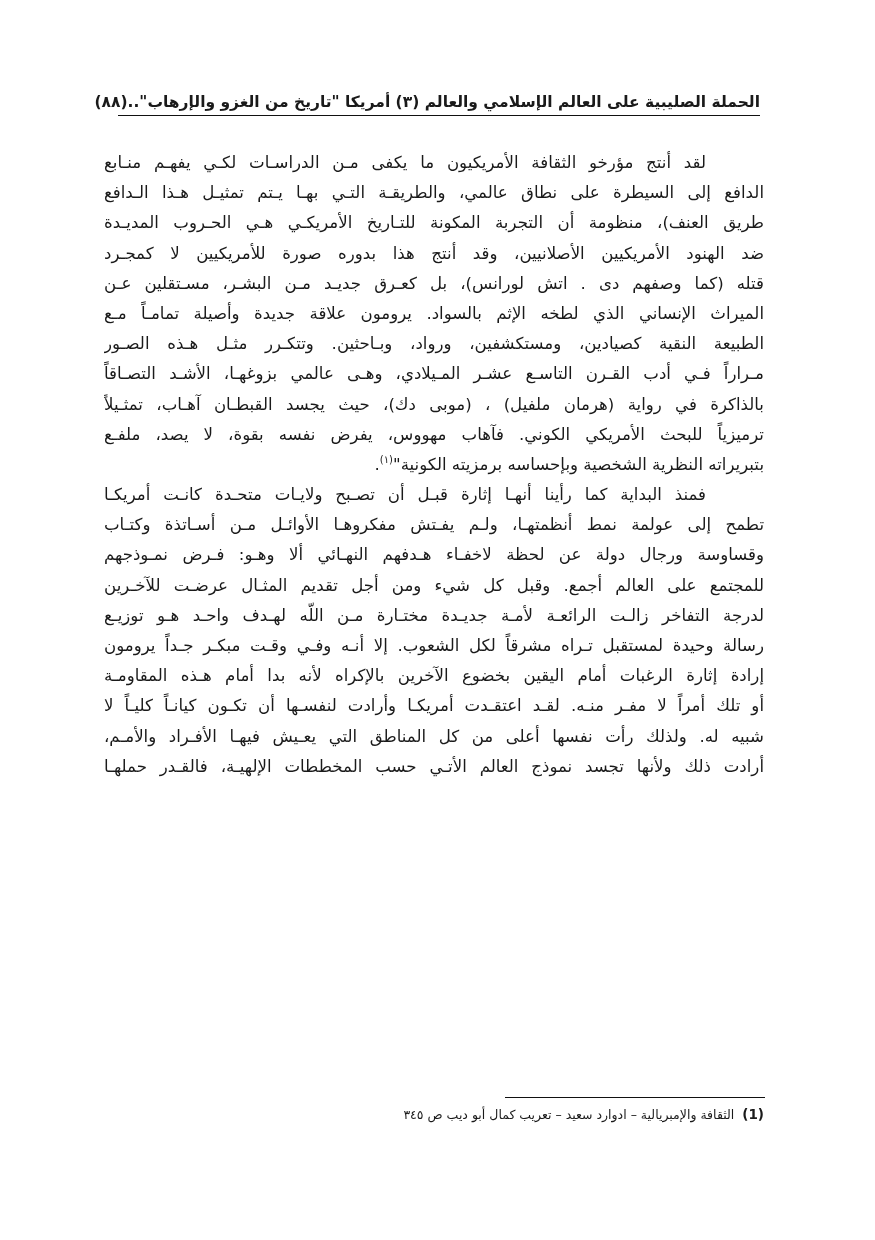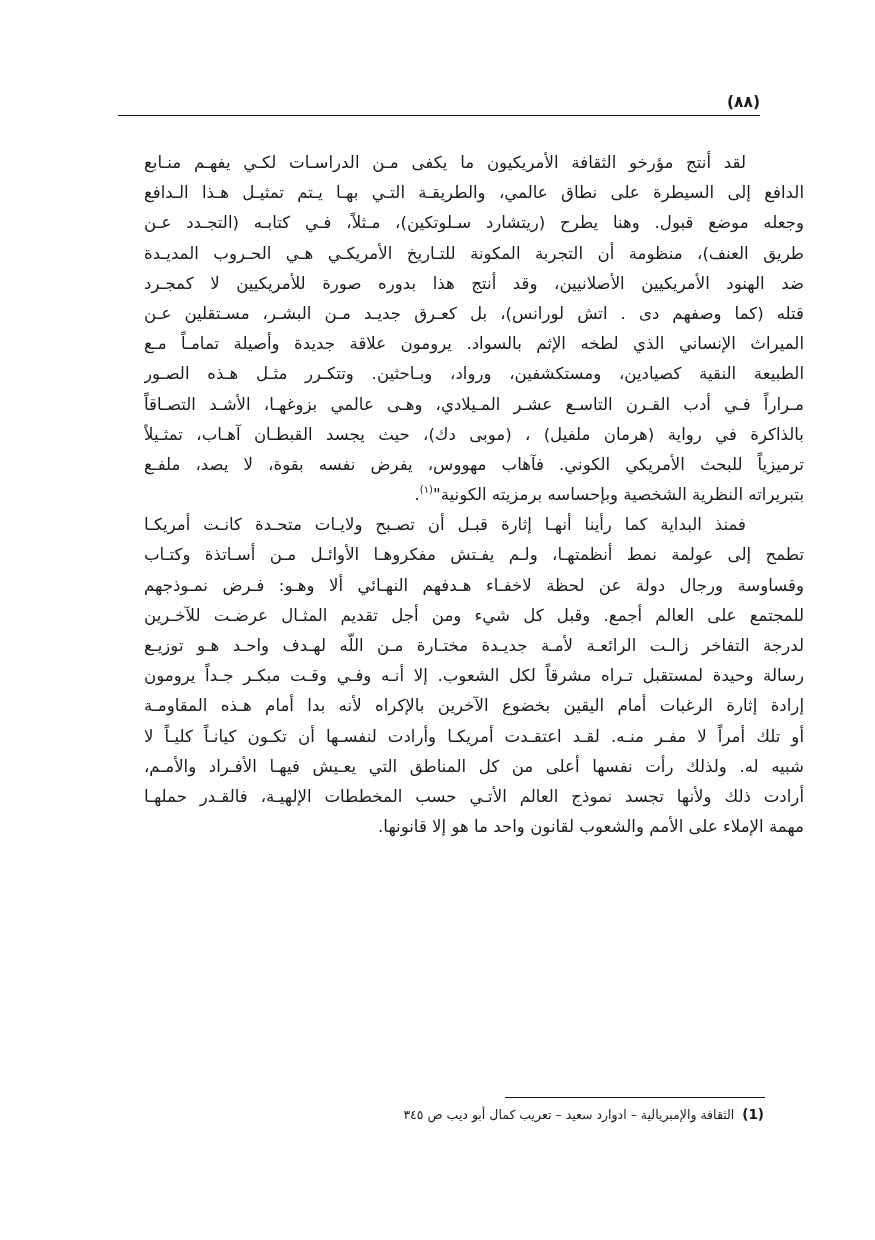--- a/index.html
+++ b/index.html
@@ -43,21 +43,20 @@
     .body-text {
       position: absolute;
       top: 148px;
       left: 104px;
       width: 660px;
       direction: rtl;
       text-align: justify;
       text-align-last: right;
       font-size: 16.6px;
       line-height: 30.2px;
-      margin-left: 40px;
     }
     .body-text .line {
       display: block;
       white-space: nowrap;
       text-align-last: justify;
       text-align: justify;
       height: 30.2px;
       overflow: hidden;
     }
     .body-text .line.last {
@@ -92,28 +91,28 @@
       font-size: 13.5px;
       margin-left: 4px;
     }
   </style>
 </head>
 <body>
 
 <div class="page">
 
   <div class="running-header">
+    <span class="title">الحملة الصليبية على العالم الإسلامي والعالم (٣) أمريكا "تاريخ من الغزو والإرهاب"..</span>
     <span class="page-number">(٨٨)</span>
   </div>
 
   <div class="body-text">
     <div class="paragraph">
       <span class="line first-indent">لقد أنتج مؤرخو الثقافة الأمريكيون ما يكفى مـن الدراسـات لكـي يفهـم منـابع</span>
       <span class="line">الدافع إلى السيطرة على نطاق عالمي، والطريقـة التـي بهـا يـتم تمثيـل هـذا الـدافع</span>
-      <span class="line">وجعله موضع قبول. وهنا يطرح (ريتشارد سـلوتكين)، مـثلاً، فـي كتابـه (التجـدد عـن</span>
       <span class="line">طريق العنف)، منظومة أن التجربة المكونة للتـاريخ الأمريكـي هـي الحـروب المديـدة</span>
       <span class="line">ضد الهنود الأمريكيين الأصلانيين، وقد أنتج هذا بدوره صورة للأمريكيين لا كمجـرد</span>
       <span class="line">قتله (كما وصفهم دى . اتش  لورانس)، بل كعـرق جديـد مـن البشـر، مسـتقلين عـن</span>
       <span class="line">الميراث الإنساني الذي لطخه الإثم بالسواد. يرومون علاقة جديدة وأصيلة تمامـاً مـع</span>
       <span class="line">الطبيعة النقية كصيادين، ومستكشفين، ورواد، وبـاحثين. وتتكـرر مثـل هـذه الصـور</span>
       <span class="line">مـراراً فـي أدب القـرن التاسـع عشـر المـيلادي، وهـى عالمي بزوغهـا، الأشـد التصـاقاً</span>
       <span class="line">بالذاكرة في رواية (هرمان ملفيل) ، (موبى دك)، حيث يجسد القبطـان آهـاب، تمثـيلاً</span>
       <span class="line">ترميزياً للبحث الأمريكي الكوني. فآهاب مهووس، يفرض نفسه بقوة، لا يصد، ملفـع</span>
       <span class="line last"><span>بتبريراته النظرية الشخصية وبإحساسه برمزيته الكونية"</span><sup class="fn-ref">(١)</sup><span>.</span></span>
     </div>
@@ -121,21 +120,20 @@
       <span class="line first-indent">فمنذ البداية كما رأينا أنهـا إثارة قبـل أن تصـبح ولايـات متحـدة كانـت أمريكـا</span>
       <span class="line">تطمح إلى  عولمة نمط أنظمتهـا، ولـم يفـتش مفكروهـا الأوائـل مـن أسـاتذة وكتـاب</span>
       <span class="line">وقساوسة ورجال دولة عن لحظة لاخفـاء هـدفهم النهـائي ألا وهـو: فـرض نمـوذجهم</span>
       <span class="line">للمجتمع على العالم أجمع. وقبل كل شيء ومن أجل تقديم المثـال عرضـت للآخـرين</span>
       <span class="line">لدرجة التفاخر زالـت الرائعـة لأمـة جديـدة مختـارة مـن اللّه لهـدف واحـد هـو توزيـع</span>
       <span class="line">رسالة وحيدة لمستقبل تـراه مشرقاً لكل الشعوب. إلا أنـه وفـي وقـت مبكـر جـداً يرومون</span>
       <span class="line">إرادة إثارة الرغبات أمام اليقين بخضوع الآخرين بالإكراه لأنه بدا أمام هـذه المقاومـة</span>
       <span class="line">أو تلك أمراً لا مفـر منـه. لقـد اعتقـدت أمريكـا وأرادت لنفسـها أن تكـون كيانـاً كليـاً لا</span>
       <span class="line">شبيه له. ولذلك رأت نفسها أعلى من كل المناطق التي يعـيش فيهـا الأفـراد والأمـم،</span>
       <span class="line">أرادت ذلك ولأنها تجسد نموذج العالم الأتـي حسب المخططات الإلهيـة، فالقـدر حملهـا</span>
-      <span class="line last">مهمة الإملاء على الأمم والشعوب لقانون واحد ما هو إلا قانونها.</span>
     </div>
   </div>
 
   <div class="footnote-rule"></div>
 
   <div class="footnote">
     <span class="fn-marker">(1)</span>
     <span>الثقافة والإمبريالية – ادوارد سعيد – تعريب كمال أبو ديب ص ٣٤٥</span>
   </div>
 

